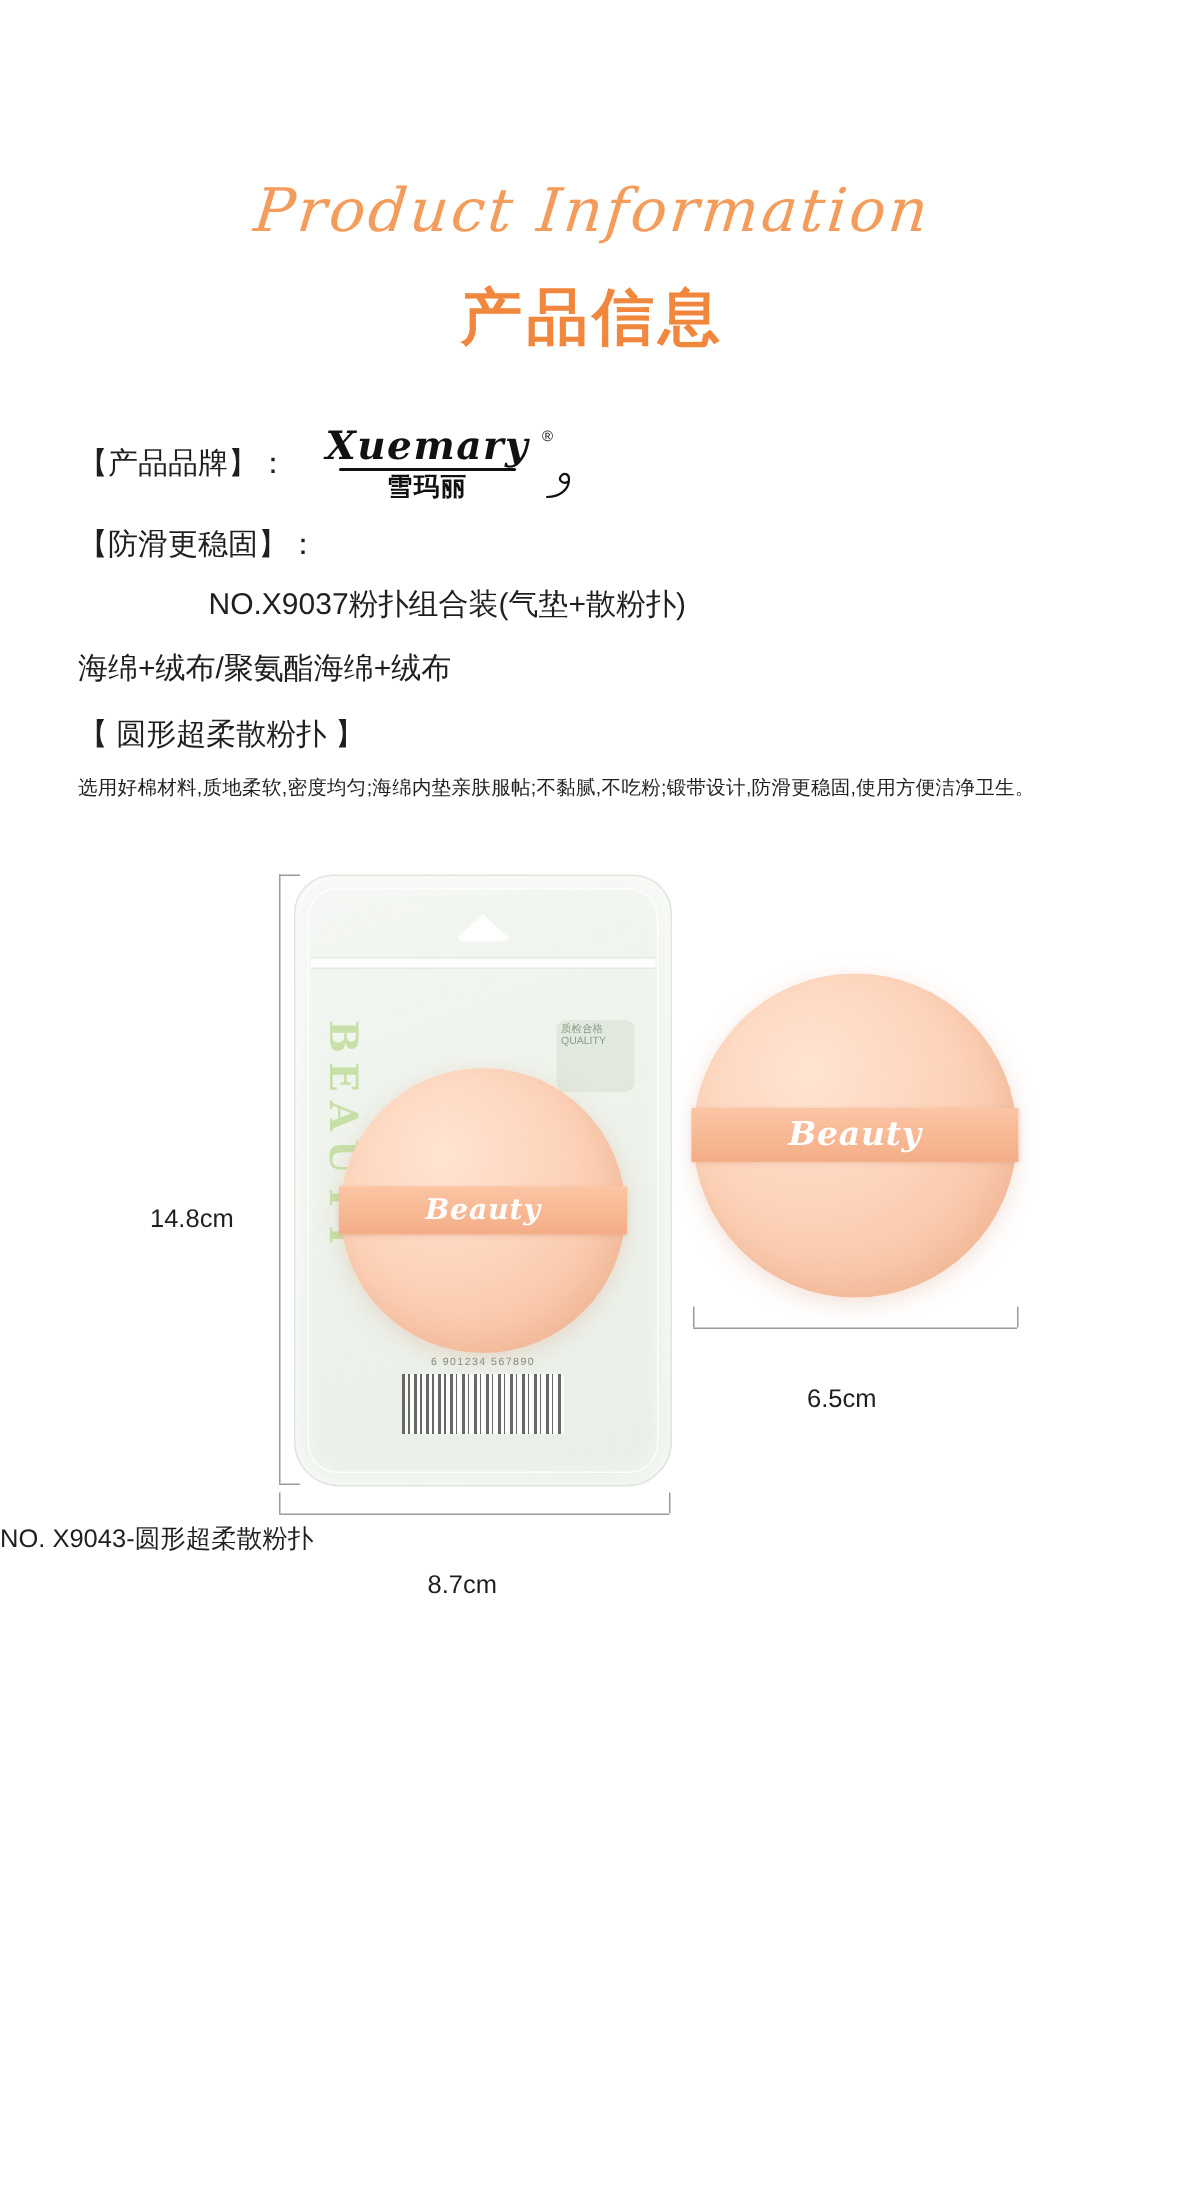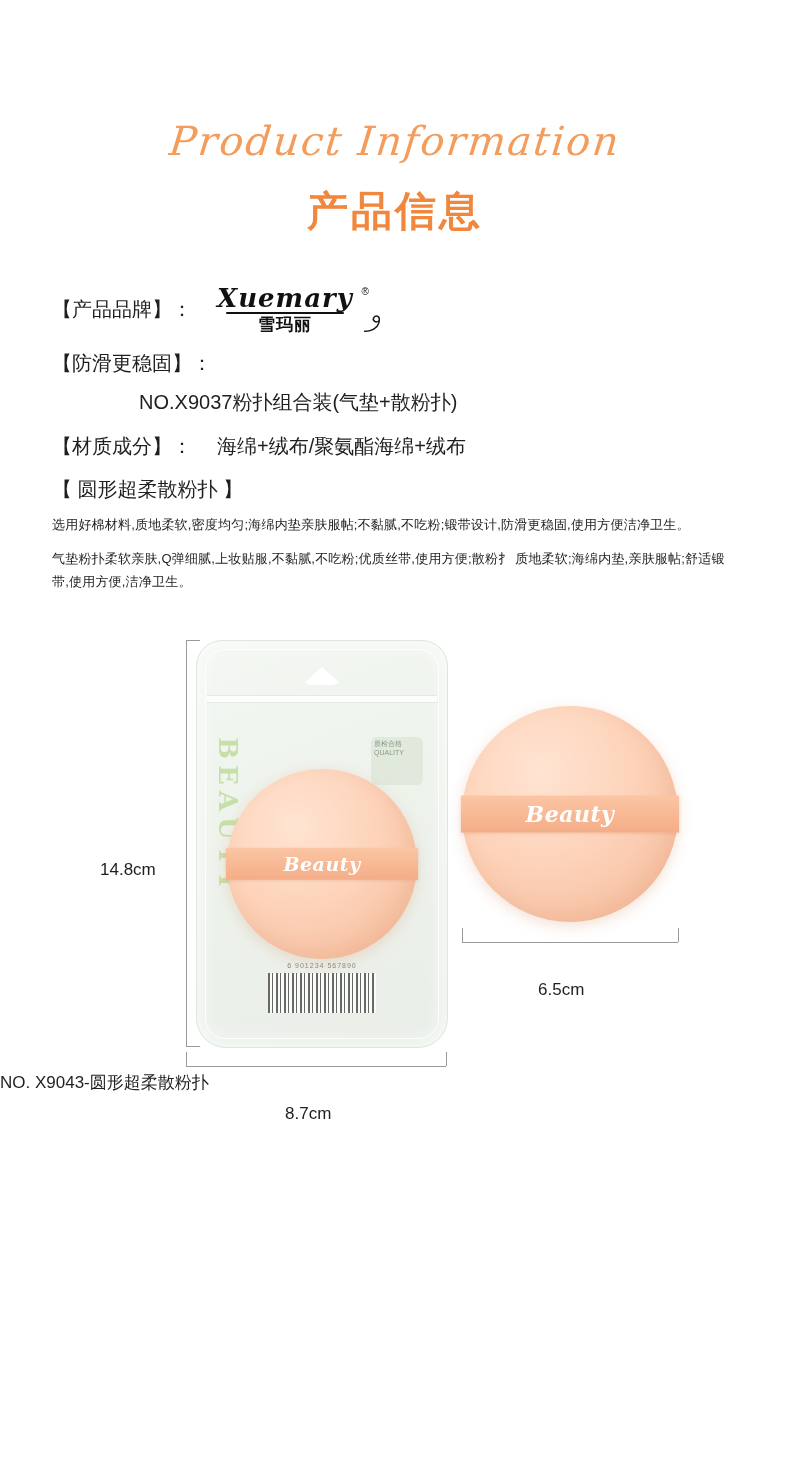--- a/index.html
+++ b/index.html
@@ -323,32 +323,30 @@
       </svg>
     </div>
   </div>
 
   <div class="spec-row">
     <div class="spec-label">【防滑更稳固】：</div>
   </div>
   <div class="spec-value-2nd">NO.X9037粉扑组合装(气垫+散粉扑)</div>
 
   <div class="spec-row">
-    <div class="spec-label">【材质成分】：</div>
     <div class="spec-value">海绵+绒布/聚氨酯海绵+绒布</div>
   </div>
 </div>
 
 <div class="section">
   <div class="section-title">【 圆形超柔散粉扑 】</div>
   <div class="section-body">选用好棉材料,质地柔软,密度均匀;海绵内垫亲肤服帖;不黏腻,不吃粉;锻带设计,防滑更稳固,使用方便洁净卫生。</div>
 </div>
 
 <div class="section">
-  <div class="section-body">气垫粉扑柔软亲肤,Q弹细腻,上妆贴服,不黏腻,不吃粉;优质丝带,使用方便;散粉扌 质地柔软;海绵内垫,亲肤服帖;舒适锻带,使用方便,洁净卫生。</div>
 </div>
 
 <div class="product-area">
 
   <div class="pouch">
     <div class="pouch-notch"></div>
     <div class="pouch-seal"></div>
     <div class="pouch-vertical-text">BEAUTY</div>
     <div class="pouch-stamp">质检合格 QUALITY</div>
     <div class="barcode-caption">6 901234 567890</div>

